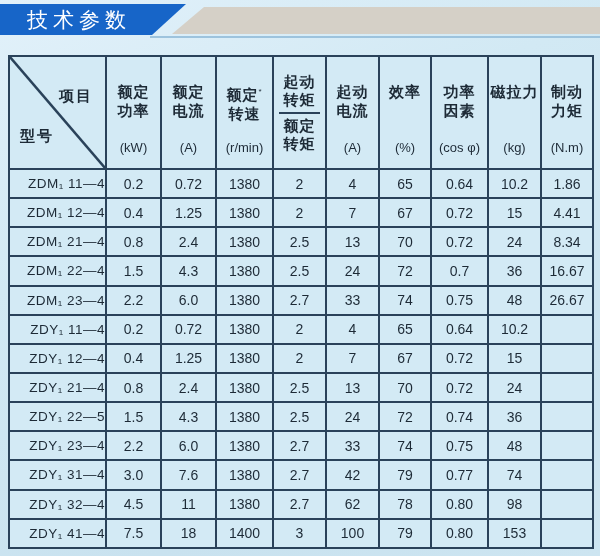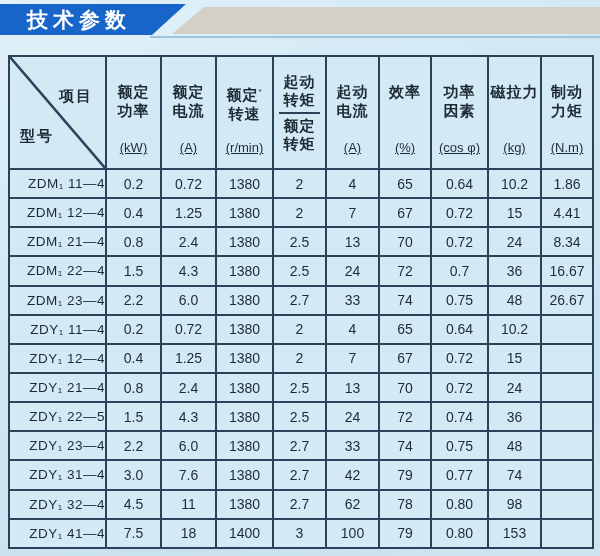--- a/index.html
+++ b/index.html
@@ -13,21 +13,21 @@
   }
 
   
   .banner-blue {
     position: absolute; left: 0; top: 4px; width: 190px; height: 31px;
     background: #1765c8;
     clip-path: polygon(0 0, 186px 0, 152px 100%, 0 100%);
     display: flex; align-items: center;
   }
   .banner-title {
-    color: #ffffff; font-weight: bold; font-size: 21px;
+    color: #ffffff; font-weight: normal; font-size: 21px;
     letter-spacing: 5px; padding-left: 27px; white-space: nowrap;
   }
   .banner-gray {
     position: absolute; left: 160px; top: 7px; width: 440px; height: 27px;
     background: #d5d0c7;
     clip-path: polygon(44px 0, 100% 0, 100% 100%, 12px 100%);
   }
   .banner-line {
     position: absolute; left: 150px; top: 36px; width: 450px; height: 2px;
     background: #9dc3dd;
@@ -61,21 +61,21 @@
     font-weight: bold; font-size: 15px; letter-spacing: 2px; text-align: right;
   }
 
   
   .hcell {
     display: flex; flex-direction: column; justify-content: space-between;
     height: 100%; padding: 25px 0 13px;
   }
   .hline { font-weight: bold; font-size: 15px; line-height: 19px; letter-spacing: 1px; }
   .hline sup { font-weight: normal; font-size: 8px; vertical-align: super; }
-  .hunit { font-weight: normal; font-size: 13px; letter-spacing: 0; text-decoration: underline; }
+  .hunit { font-weight: normal; font-size: 13px; letter-spacing: 0; }
 
   
   .frac { display: flex; flex-direction: column; justify-content: center; height: 100%; padding: 2px 0; }
   .frac-part { font-weight: bold; font-size: 15px; line-height: 18px; letter-spacing: 1px; }
   .frac-line { height: 2px; background: #2a425a; margin: 3px 5px; }
 
   
   td.model { text-align: right; padding-left: 16px; font-size: 13.5px; letter-spacing: 0.5px; white-space: nowrap; }
 </style>
 </head>

